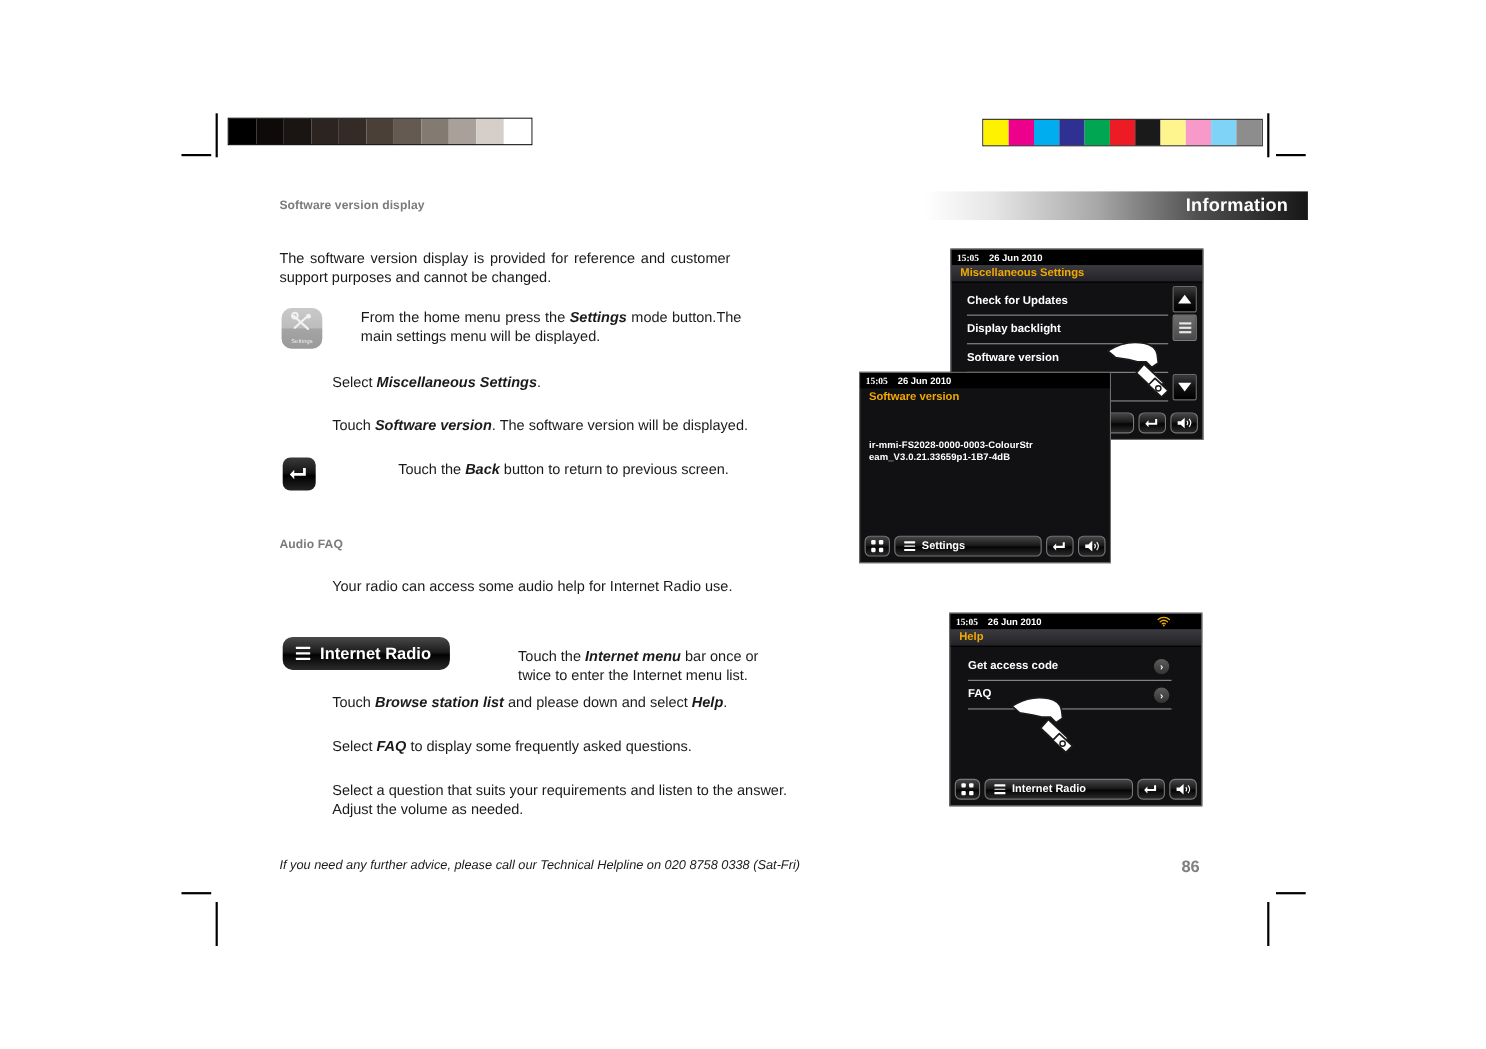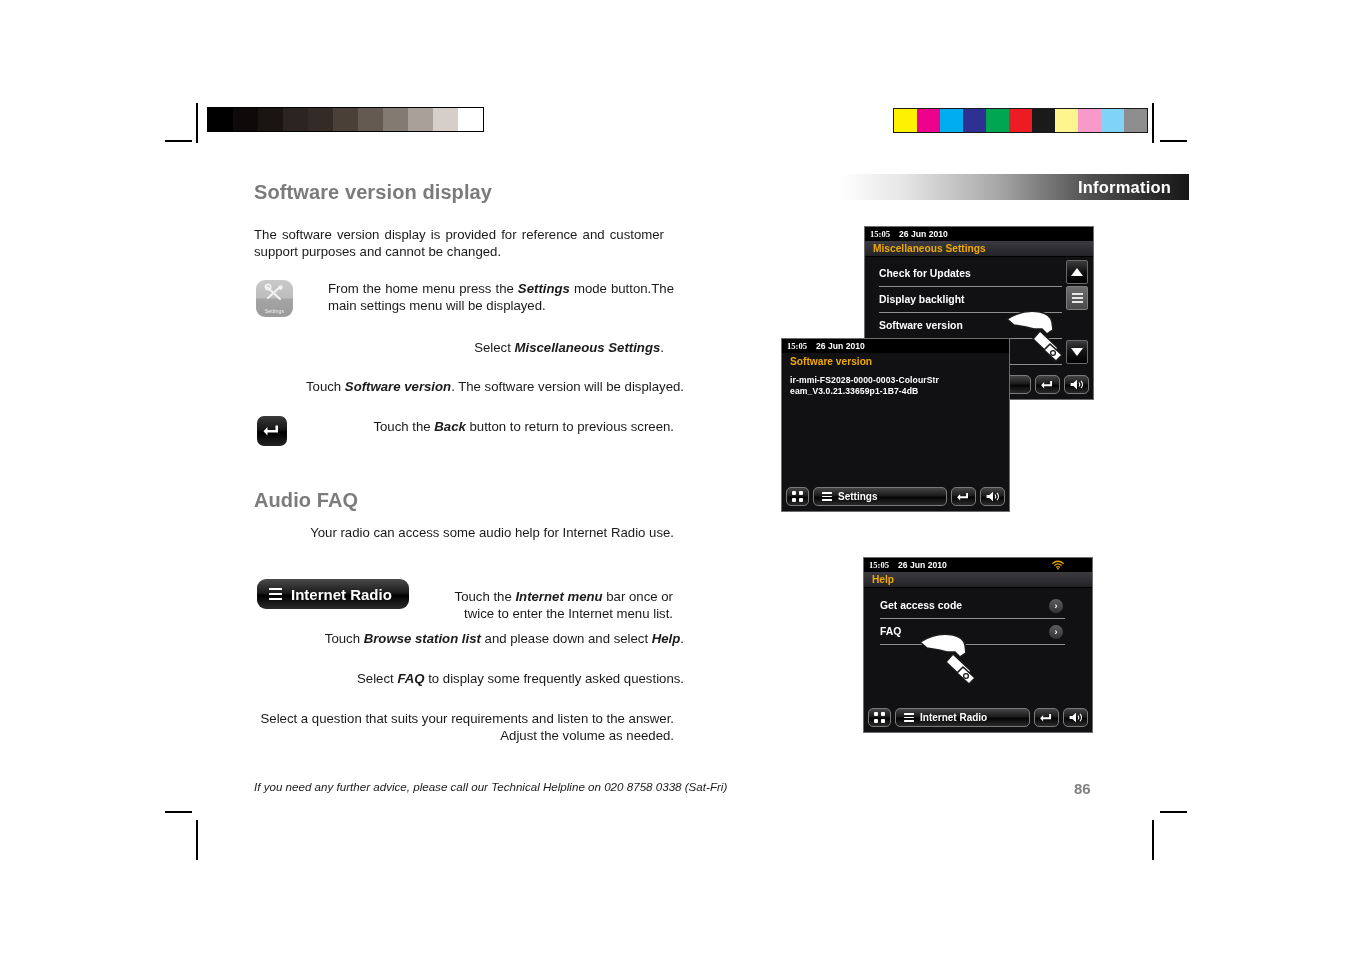--- a/index.html
+++ b/index.html
@@ -15,28 +15,28 @@
   .cm-h{position:absolute;height:2px;background:#000;}
 
   
   .gray-strip{position:absolute;left:207px;top:107px;display:flex;border:1px solid #000;}
   .gray-strip div{width:25px;height:23px;}
   .color-strip{position:absolute;left:893px;top:108px;display:flex;border:1px solid #1a1a1a;}
   .color-strip div{width:23px;height:23px;}
 
   
   .h2{
-    position:absolute;font-size:20px;font-weight:bold;color:#7b7b7b;
+    position:absolute;font-size:11px;font-weight:bold;color:#7b7b7b;
     letter-spacing:.1px;
   }
   .para{
     position:absolute;font-size:13.2px;color:#1a1a1a;line-height:17px;
     text-align:justify;
   }
-  .para.nojust{text-align:right;}
+  .para.nojust{text-align:left;margin-left:48px;}
   .para b{font-weight:bold;font-style:italic;}
 
   
   .mode-icon{
     position:absolute;width:37px;height:37px;border-radius:9px;
     background:linear-gradient(180deg,#c9c9c9 0%,#bdbdbd 48%,#a4a4a4 52%,#9a9a9a 100%);
     overflow:hidden;
   }
   .mode-icon .glyph{
     position:absolute;left:0;top:1px;width:37px;height:24px;
@@ -132,20 +132,21 @@
   .tb-wide{
     flex:1;justify-content:flex-start;padding-left:8px;
     color:#fff;font-size:10px;font-weight:bold;
   }
   .grid-icon{display:grid;grid-template-columns:4px 4px;grid-template-rows:4px 4px;gap:2.5px;}
   .grid-icon i{display:block;background:#fff;border-radius:1px;}
 
   .vers-text{
     position:absolute;color:#fff;font-size:8.6px;font-weight:bold;line-height:11.5px;
     letter-spacing:.1px;
+    margin-top:24px;
   }
 
   
   .hand{position:absolute;}
 
   .footer-note{
     position:absolute;font-size:11.6px;font-style:italic;color:#1a1a1a;
   }
   .pageno{position:absolute;font-size:15px;font-weight:bold;color:#808080;}
 </style>

